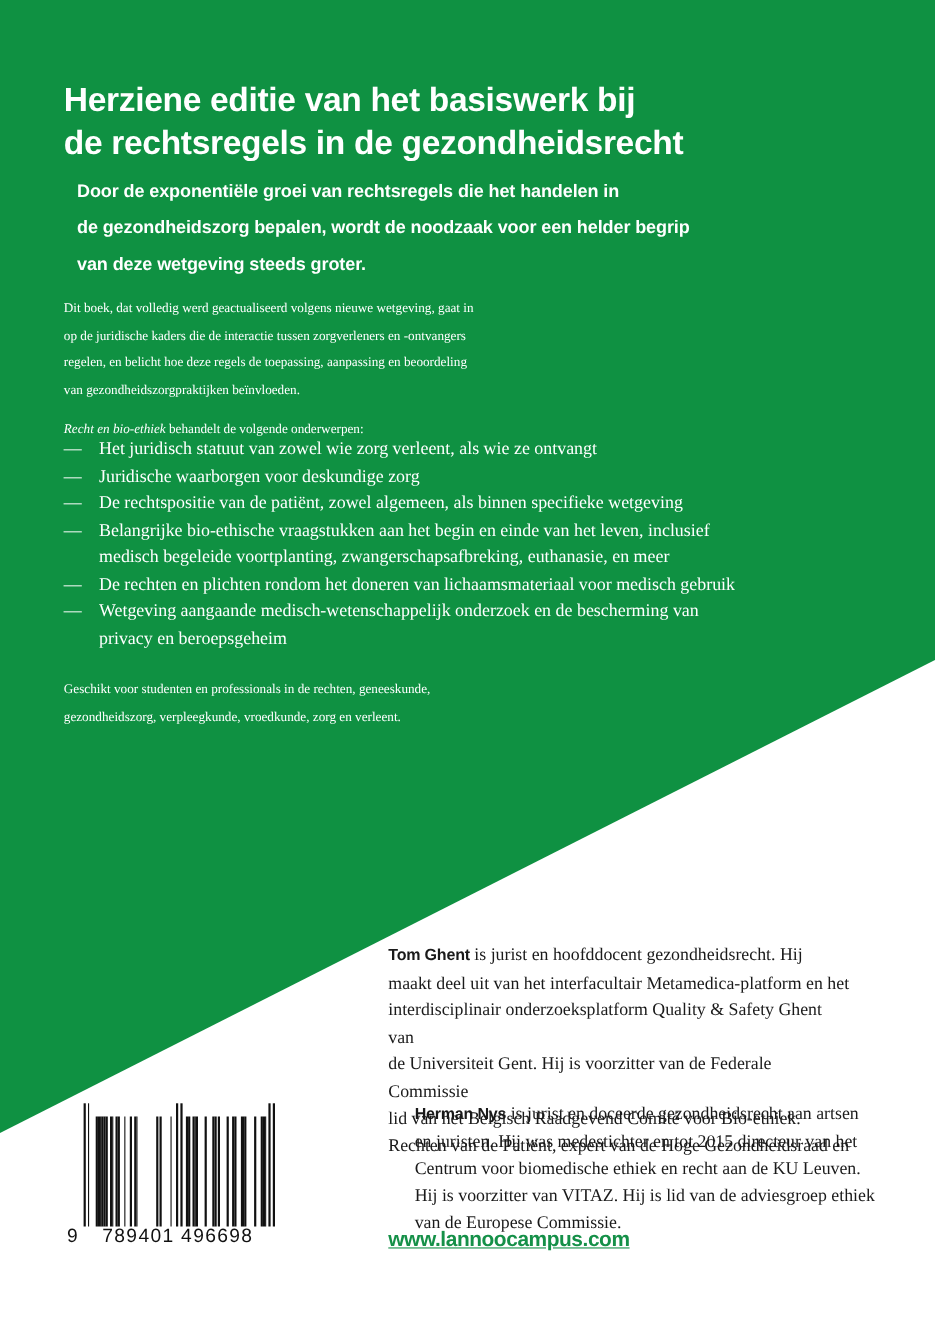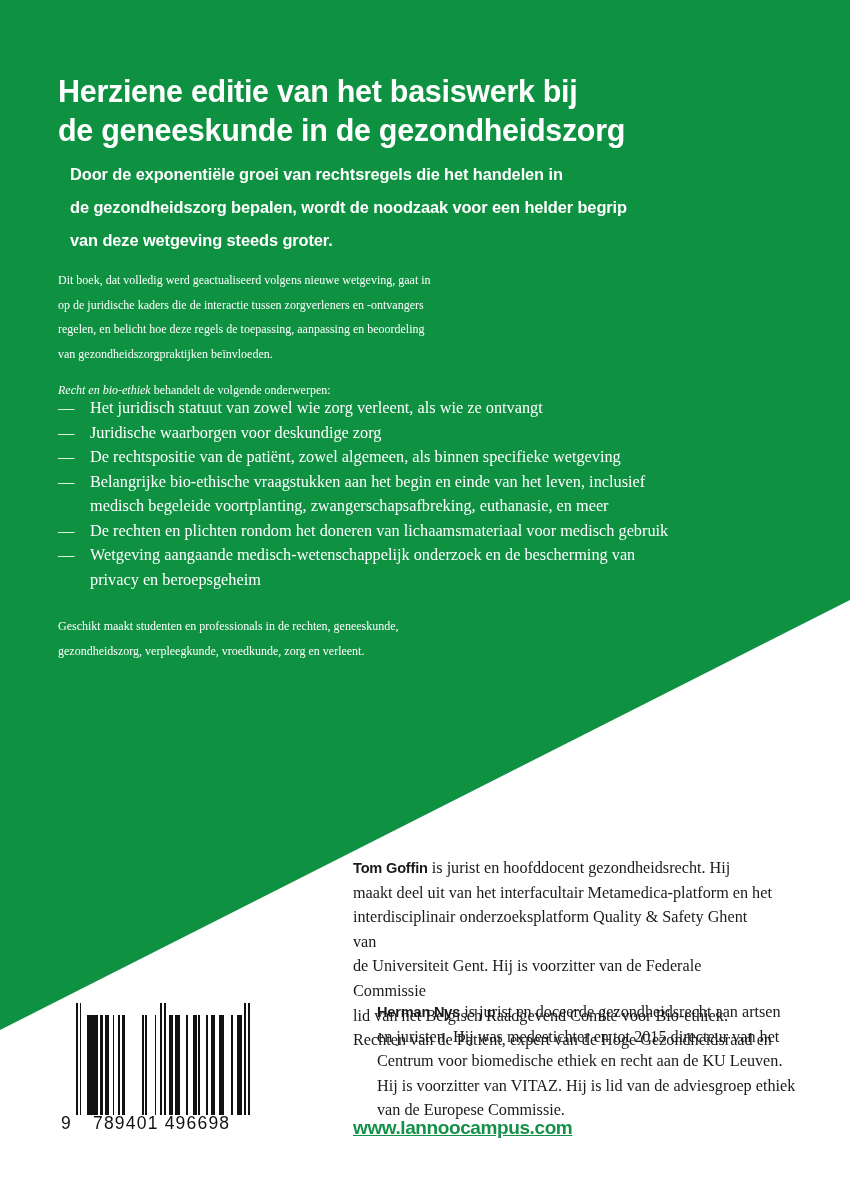--- a/index.html
+++ b/index.html
@@ -201,21 +201,21 @@
 <body>
 
 <div class="cover">
 
   <div class="green-shape"></div>
 
   <div class="content">
 
     <h1 class="headline">
       <span class="hl-line">Herziene editie van het basiswerk bij</span>
-      <span class="hl-line">de geneeskunde in de gezondheidszorg</span>
+      <span class="hl-line">de rechtsregels in de gezondheidsrecht</span>
     </h1>
 
     <div class="lead">
       <span class="lead-line">Door de exponentiële groei van rechtsregels die het handelen in</span>
       <span class="lead-line">de gezondheidszorg bepalen, wordt de noodzaak voor een helder begrip</span>
       <span class="lead-line">van deze wetgeving steeds groter.</span>
     </div>
 
     <div class="serif-block" id="intro-paragraph">
       <span class="s-line">Dit boek, dat volledig werd geactualiseerd volgens nieuwe wetgeving, gaat in</span>
@@ -251,26 +251,26 @@
         <span class="t-line">De rechten en plichten rondom het doneren van lichaamsmateriaal voor medisch gebruik</span>
       </li>
       <li>
         <span class="dash">—</span>
         <span class="t-line">Wetgeving aangaande medisch-wetenschappelijk onderzoek en de bescherming van</span>
         <span class="t-line">privacy en beroepsgeheim</span>
       </li>
     </ul>
 
     <div class="serif-block" id="audience-paragraph">
-      <span class="s-line">Geschikt maakt studenten en professionals in de rechten, geneeskunde,</span>
+      <span class="s-line">Geschikt voor studenten en professionals in de rechten, geneeskunde,</span>
       <span class="s-line">gezondheidszorg, verpleegkunde, vroedkunde, zorg en verleent.</span>
     </div>
 
     <div class="bio" id="bio-goffin">
-      <span class="b-line"><span class="author-name">Tom Goffin</span><span> is jurist en hoofddocent gezondheidsrecht. Hij</span></span>
+      <span class="b-line"><span class="author-name">Tom Ghent</span><span> is jurist en hoofddocent gezondheidsrecht. Hij</span></span>
       <span class="b-line">maakt deel uit van het interfacultair Metamedica-platform en het</span>
       <span class="b-line">interdisciplinair onderzoeksplatform Quality &amp; Safety Ghent van</span>
       <span class="b-line">de Universiteit Gent. Hij is voorzitter van de Federale Commissie</span>
       <span class="b-line">lid van het Belgisch Raadgevend Comité voor Bio-ethiek.</span>
       <span class="b-line">Rechten van de Patiënt, expert van de Hoge Gezondheidsraad en</span>
     </div>
 
     <div class="bio" id="bio-nys">
       <span class="b-line"><span class="author-name">Herman Nys</span><span> is jurist en doceerde gezondheidsrecht aan artsen</span></span>
       <span class="b-line">en juristen. Hij was medestichter en tot 2015 directeur van het</span>

